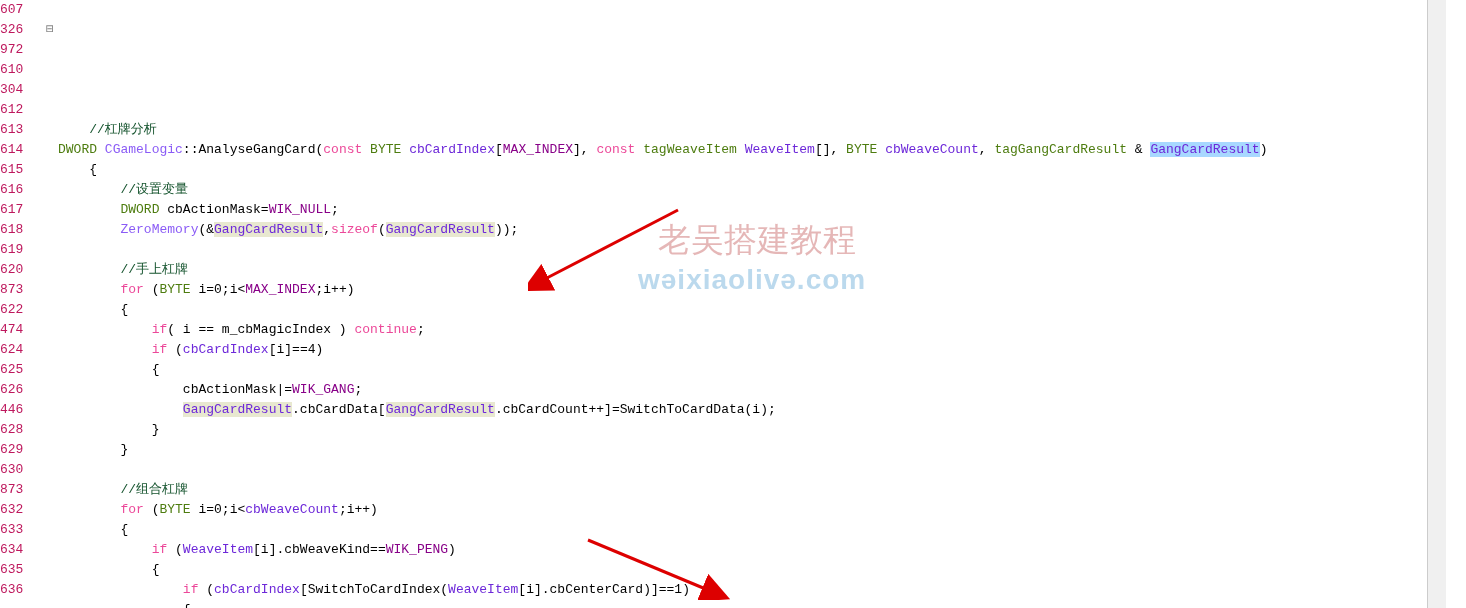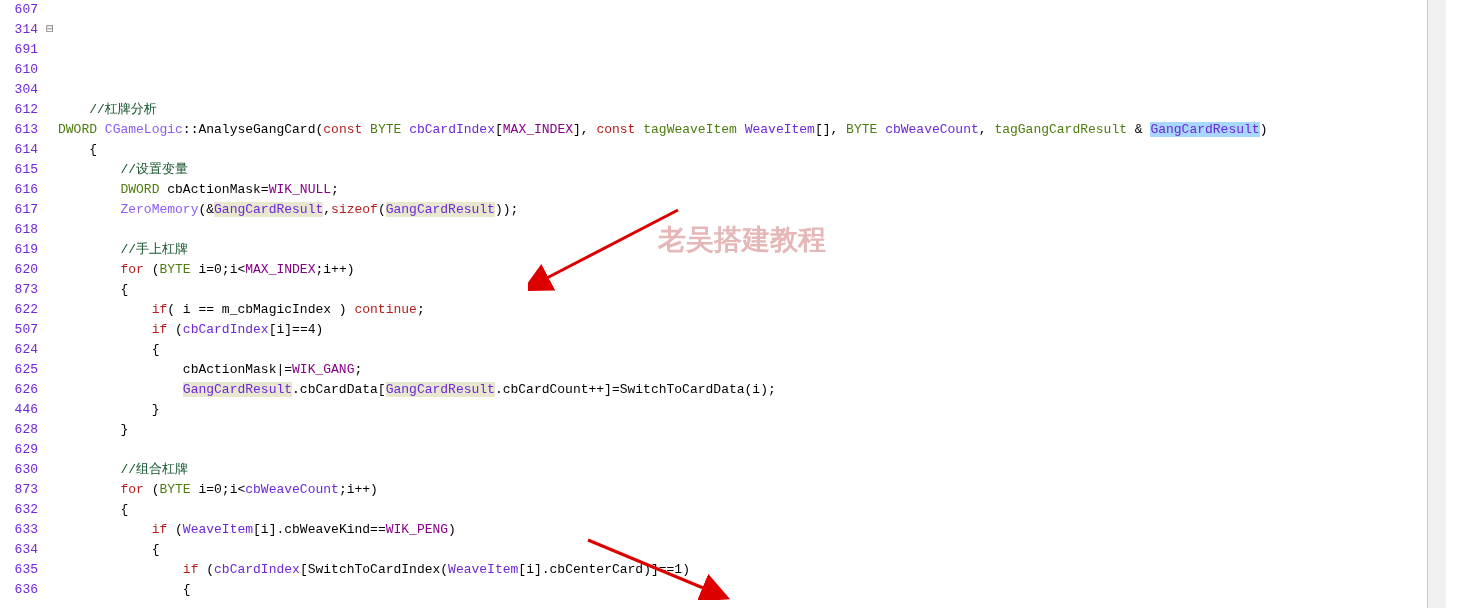--- a/index.html
+++ b/index.html
@@ -1,57 +1,57 @@
 <!DOCTYPE html>
 <html><head>
 <meta charset="utf-8">
 <style>
 html,body{margin:0;padding:0;font-family:"Consolas","Courier New",monospace;font-size:13px;line-height:20px;background:#fff;color:#000;width:1466px;height:608px;overflow:hidden}
 .editor{display:flex;width:1446px;height:608px;position:relative}
-.gutter{width:38px;text-align:right;color:#6d28d9;padding-right:4px;user-select:none}
+.gutter{width:38px;text-align:left;color:#be185d;padding-right:4px;user-select:none}
 .gutter div{height:20px}
 .fold{width:16px;text-align:center;color:#888}
 .fold div{height:20px}
 .code{flex:1;white-space:pre;position:relative}
 .code .row{height:20px}
 .c-grn{color:#14532d}
-.c-kw{color:#b91c1c}
+.c-kw{color:#ec4899}
 .c-type{color:#4d7c0f}
 .c-id{color:#8b5cf6}
 .c-gray{color:#6d28d9}
 .c-const{color:#880088}
 .hl{background:#e8e8d0}
 .sel{background:#a8d8ff}
 .scrollbar{position:absolute;right:0;top:0;width:18px;height:608px;background:#f0f0f0;border-left:1px solid #ccc}
-.wm1{position:absolute;left:600px;top:230px;font-size:28px;font-weight:700;color:rgba(180,50,50,0.35);font-family:sans-serif;pointer-events:none}
+.wm1{position:absolute;left:600px;top:230px;font-size:33px;font-weight:400;color:rgba(180,50,50,0.35);font-family:sans-serif;pointer-events:none}
 .wm2{position:absolute;left:580px;top:270px;font-size:28px;font-weight:700;color:rgba(120,180,220,0.5);font-family:sans-serif;pointer-events:none;letter-spacing:1px}
 svg.arrow{position:absolute;pointer-events:none}
 </style>
 </head>
 <body>
 
 <div class="editor">
   <div class="gutter" id="gutter">
       <div>607</div>
-      <div>314</div>
-      <div>691</div>
+      <div>326</div>
+      <div>972</div>
       <div>610</div>
       <div>304</div>
       <div>612</div>
       <div>613</div>
       <div>614</div>
       <div>615</div>
       <div>616</div>
       <div>617</div>
       <div>618</div>
       <div>619</div>
       <div>620</div>
       <div>873</div>
       <div>622</div>
-      <div>507</div>
+      <div>474</div>
       <div>624</div>
       <div>625</div>
       <div>626</div>
       <div>446</div>
       <div>628</div>
       <div>629</div>
       <div>630</div>
       <div>873</div>
       <div>632</div>
       <div>633</div>
@@ -86,20 +86,21 @@
       <div></div>
       <div></div>
       <div></div>
       <div></div>
       <div></div>
       <div></div>
       <div></div>
     </div>
   <div class="code" id="code">
     <div class="wm1">老吴搭建教程</div>
+    <div class="wm2">wəixiaolivə.com</div>
     <svg class="arrow" style="left:470px;top:200px" width="160" height="100">
       <defs>
           <marker id="ah1" markerWidth="10" markerHeight="10" refX="2" refY="5" orient="auto">
             <polygon points="0,0 10,5 0,10" fill="#d00"></polygon>
           </marker>
         </defs>
       <line x1="150" y1="10" x2="15" y2="80" stroke="#d00" stroke-width="3" marker-end="url(#ah1)"></line>
     </svg>
     <svg class="arrow" style="left:520px;top:530px" width="160" height="70">
       <defs>

